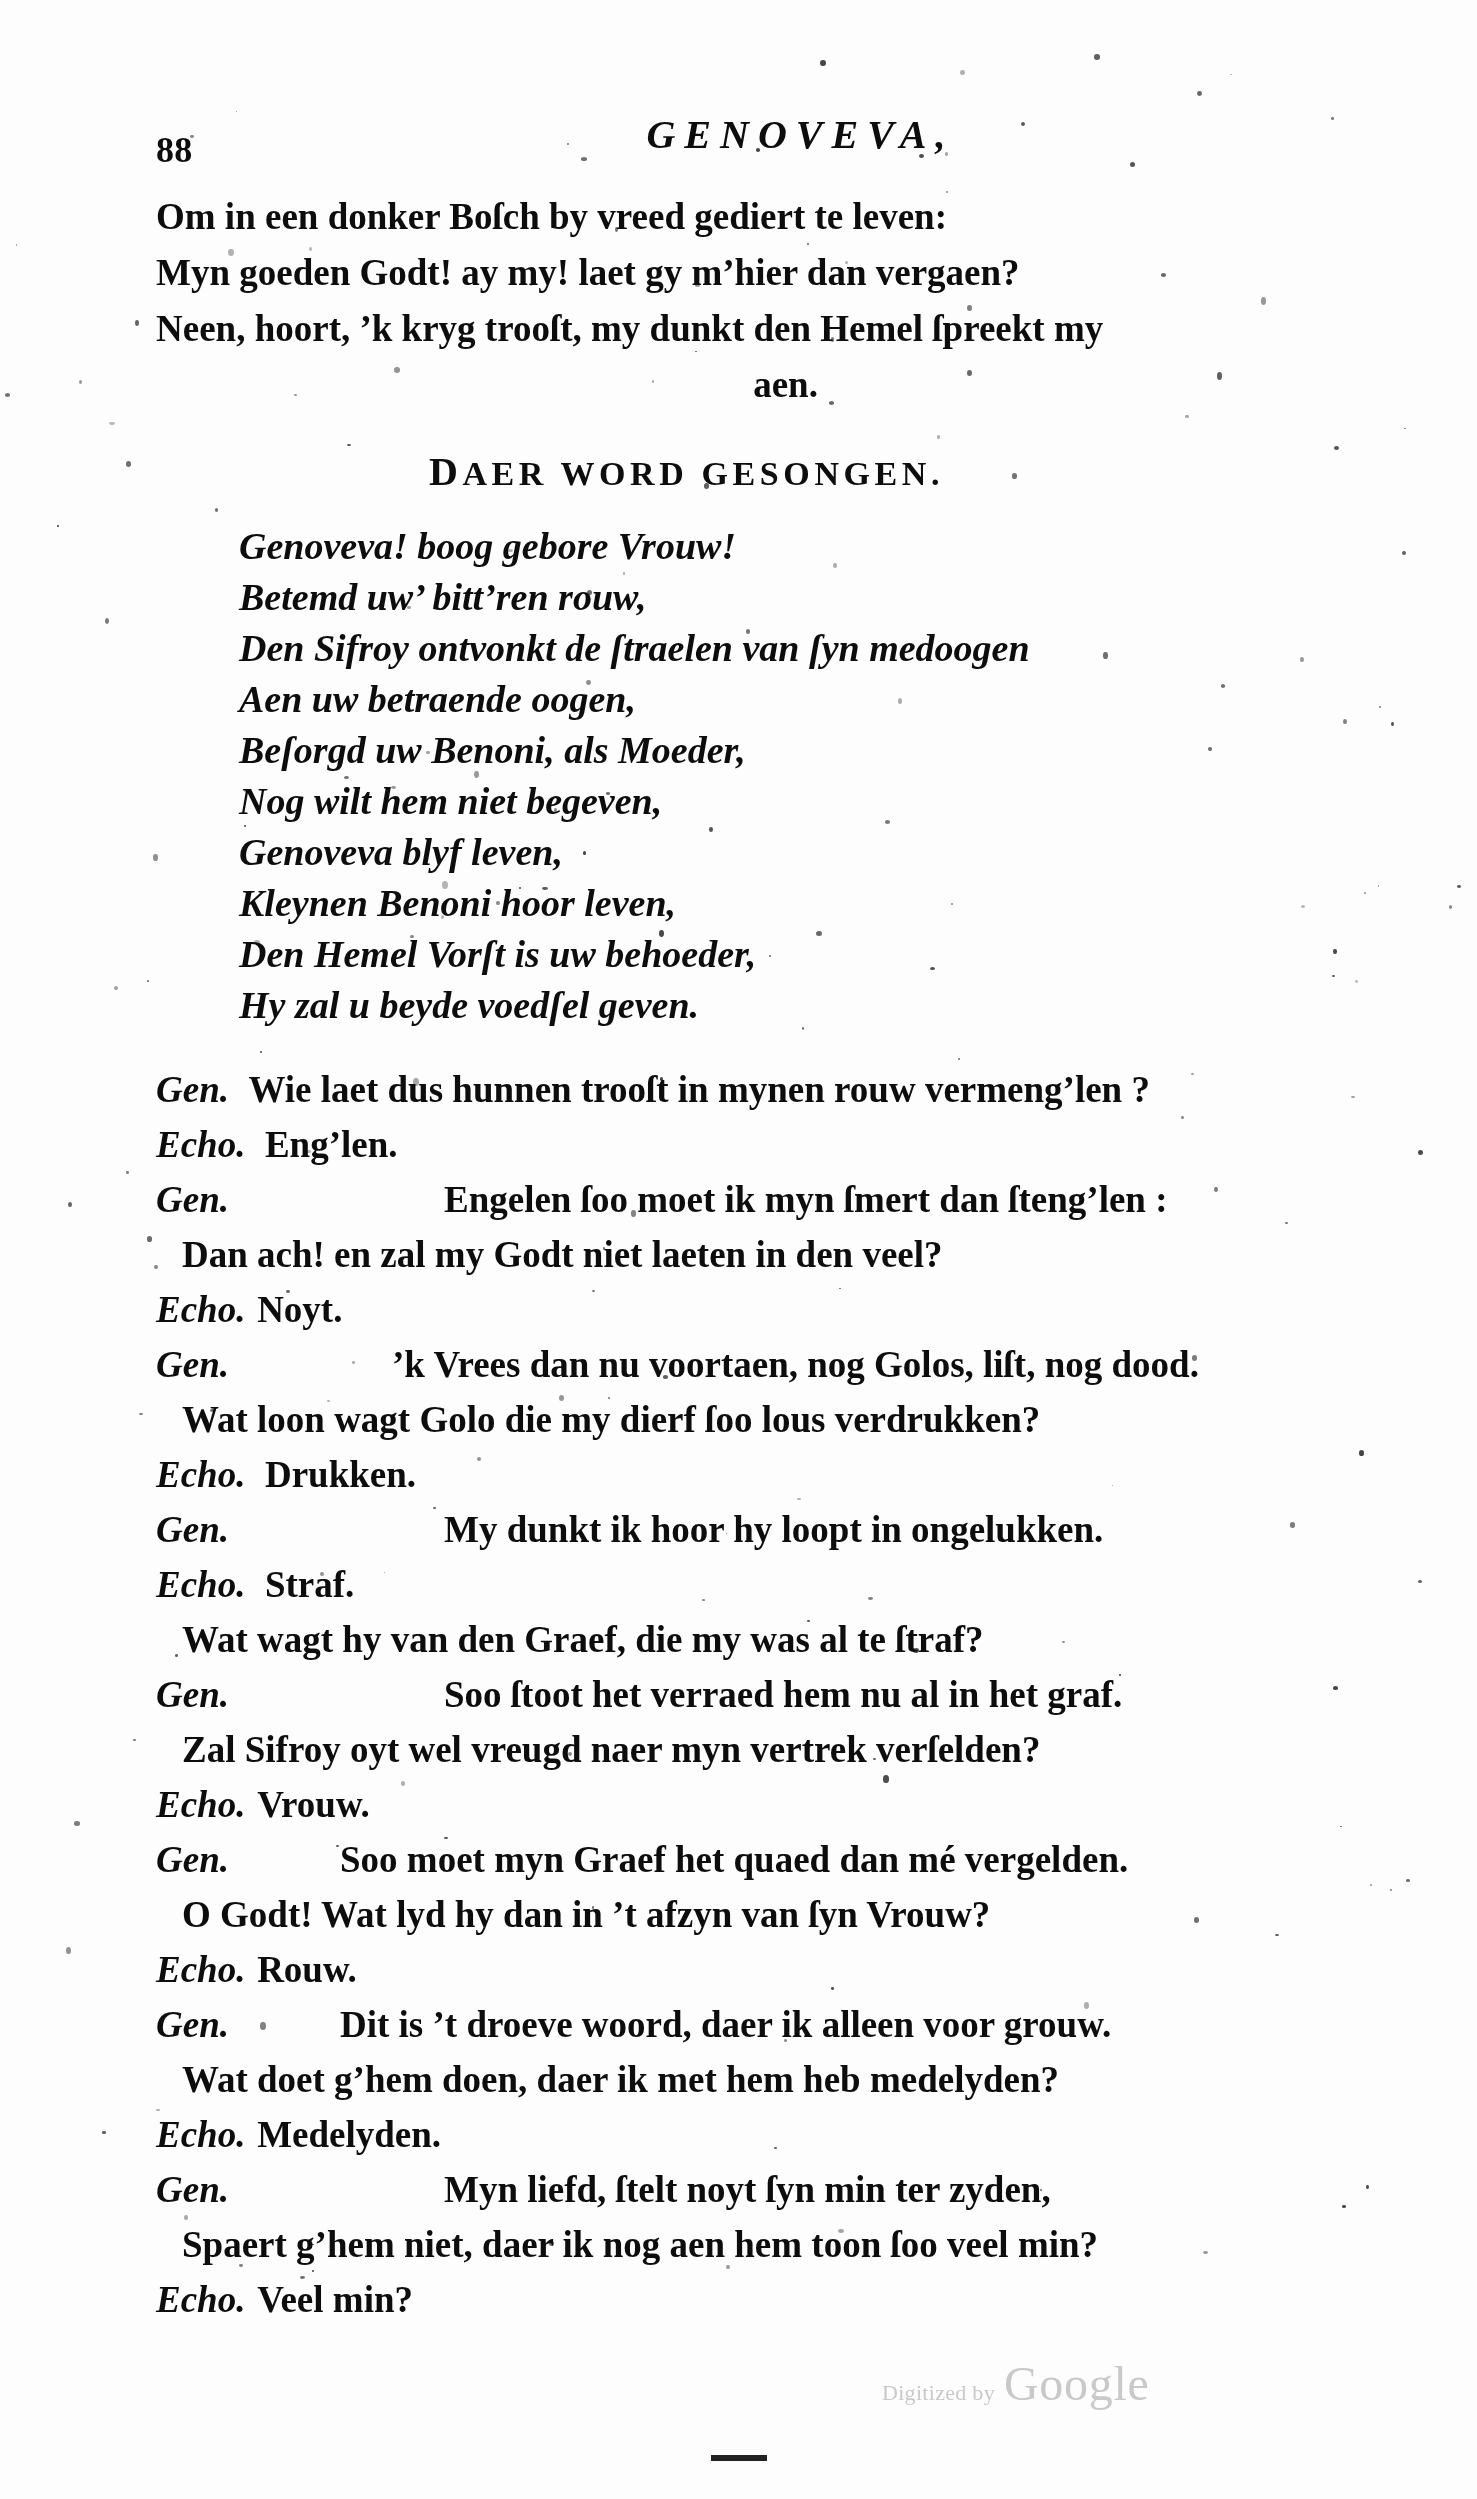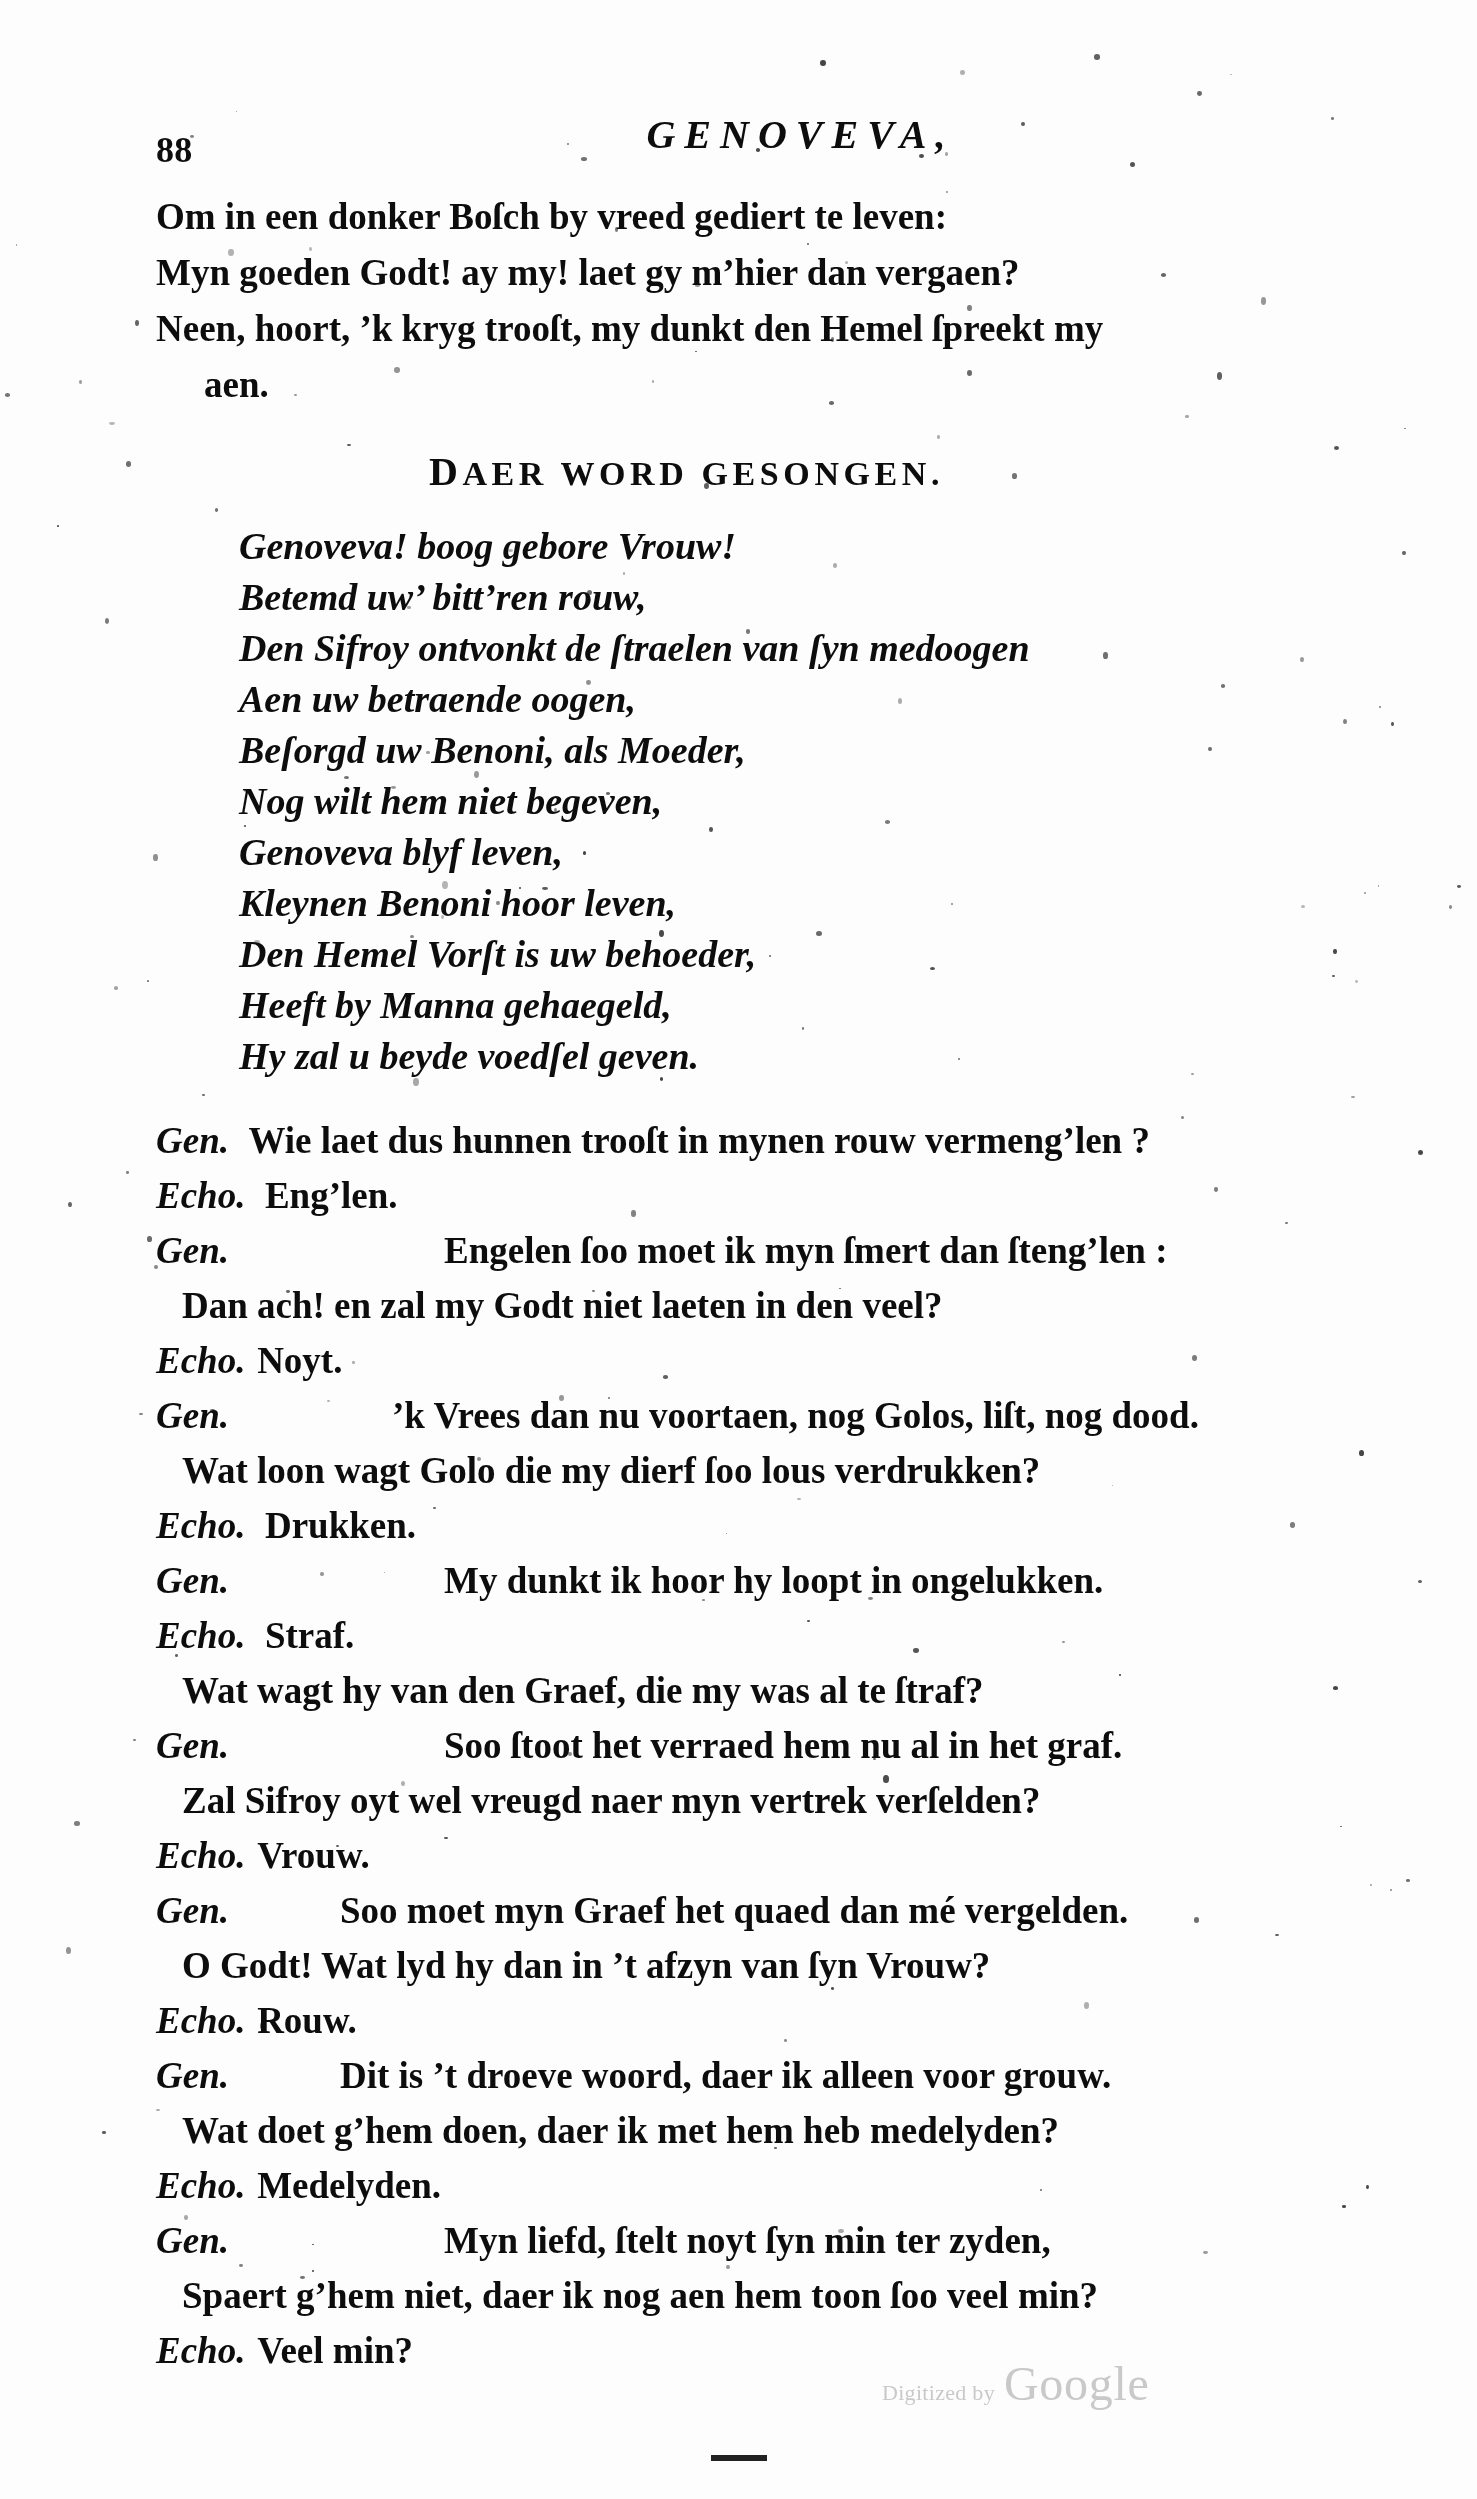--- a/index.html
+++ b/index.html
@@ -56,21 +56,21 @@
   }
 
   
   .vs{
     font-size:37px;
     line-height:56px;
     white-space:nowrap;
     font-family:"Liberation Serif", serif;
     font-weight:600;
   }
-  .vs.ind2{padding-left:48px;}
+  .vs.ind2{padding-left:48px;text-align:center;}
 
   
   #sd{
     text-align:center;
     font-size:34px;
     letter-spacing:4.6px;
     font-weight:700;
     margin:35px 0 26px 0;
     padding-right:150px;
     font-variant:small-caps;
@@ -348,21 +348,20 @@
     <div id="song">
         <div class="song-line">Genoveva! boog gebore Vrouw!</div>
         <div class="song-line">Betemd uw’ bitt’ren rouw,</div>
         <div class="song-line">Den Sifroy ontvonkt de ſtraelen van ſyn medoogen</div>
         <div class="song-line">Aen uw betraende oogen,</div>
         <div class="song-line">Beſorgd uw Benoni, als Moeder,</div>
         <div class="song-line">Nog wilt hem niet begeven,</div>
         <div class="song-line">Genoveva blyf leven,</div>
         <div class="song-line">Kleynen Benoni hoor leven,</div>
         <div class="song-line">Den Hemel Vorſt is uw behoeder,</div>
-        <div class="song-line">Heeft by Manna gehaegeld,</div>
         <div class="song-line">Hy zal u beyde voedſel geven.</div>
       </div>
 
     <div id="dialogue">
         <div class="dlg"><span class="spk-lbl">Gen.</span><span class="sp-gap-1"></span><span>Wie laet dus hunnen trooſt in mynen rouw vermeng’len ?</span></div>
         <div class="dlg"><span class="spk-lbl">Echo.</span><span class="sp-gap-1"></span><span>Eng’len.</span></div>
         <div class="dlg"><span class="spk-lbl">Gen.</span><span class="sp-gap-4"></span><span>Engelen ſoo moet ik myn ſmert dan ſteng’len :</span></div>
         <div class="dlg cont"><span>Dan ach! en zal my Godt niet laeten in den veel?</span></div>
         <div class="dlg"><span class="spk-lbl">Echo.</span><span class="sp-gap-0"></span><span>Noyt.</span></div>
         <div class="dlg"><span class="spk-lbl">Gen.</span><span class="sp-gap-3"></span><span>’k Vrees dan nu voortaen, nog Golos, liſt, nog dood.</span></div>

